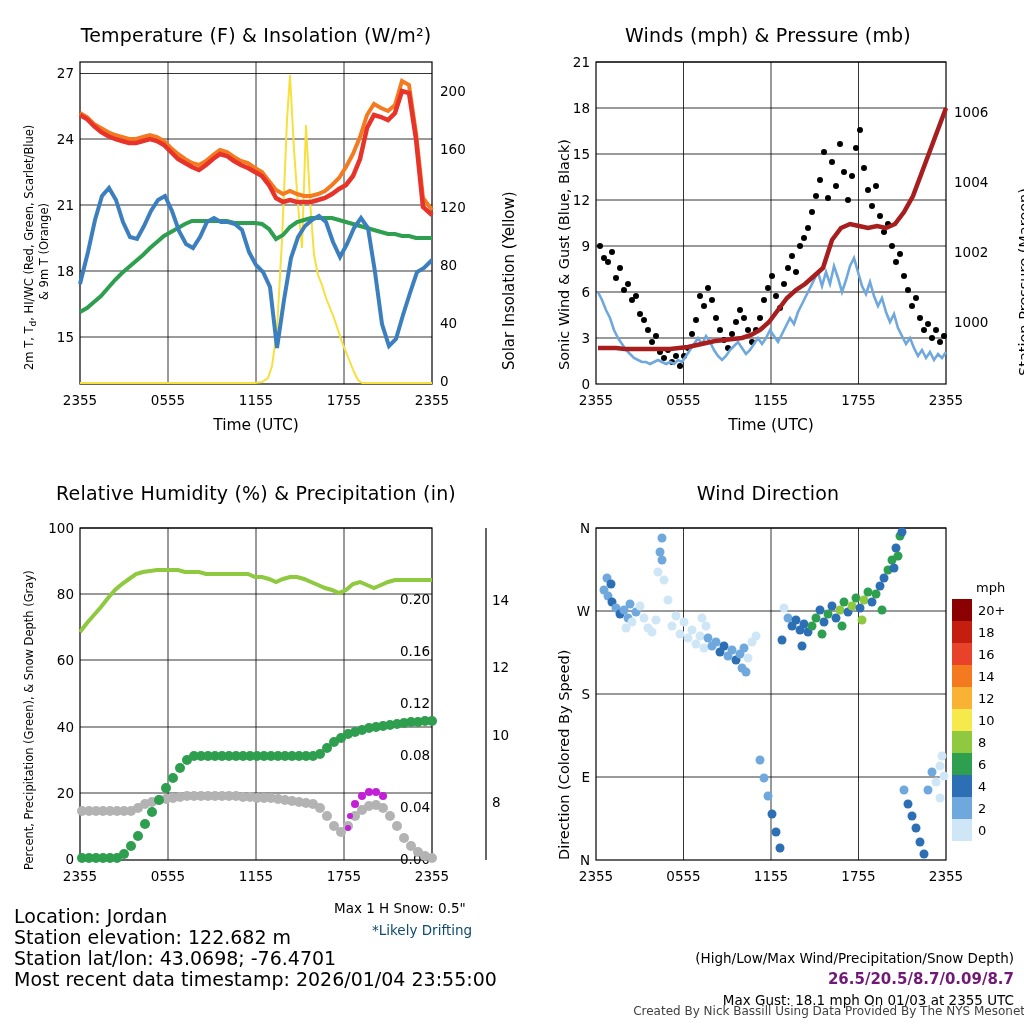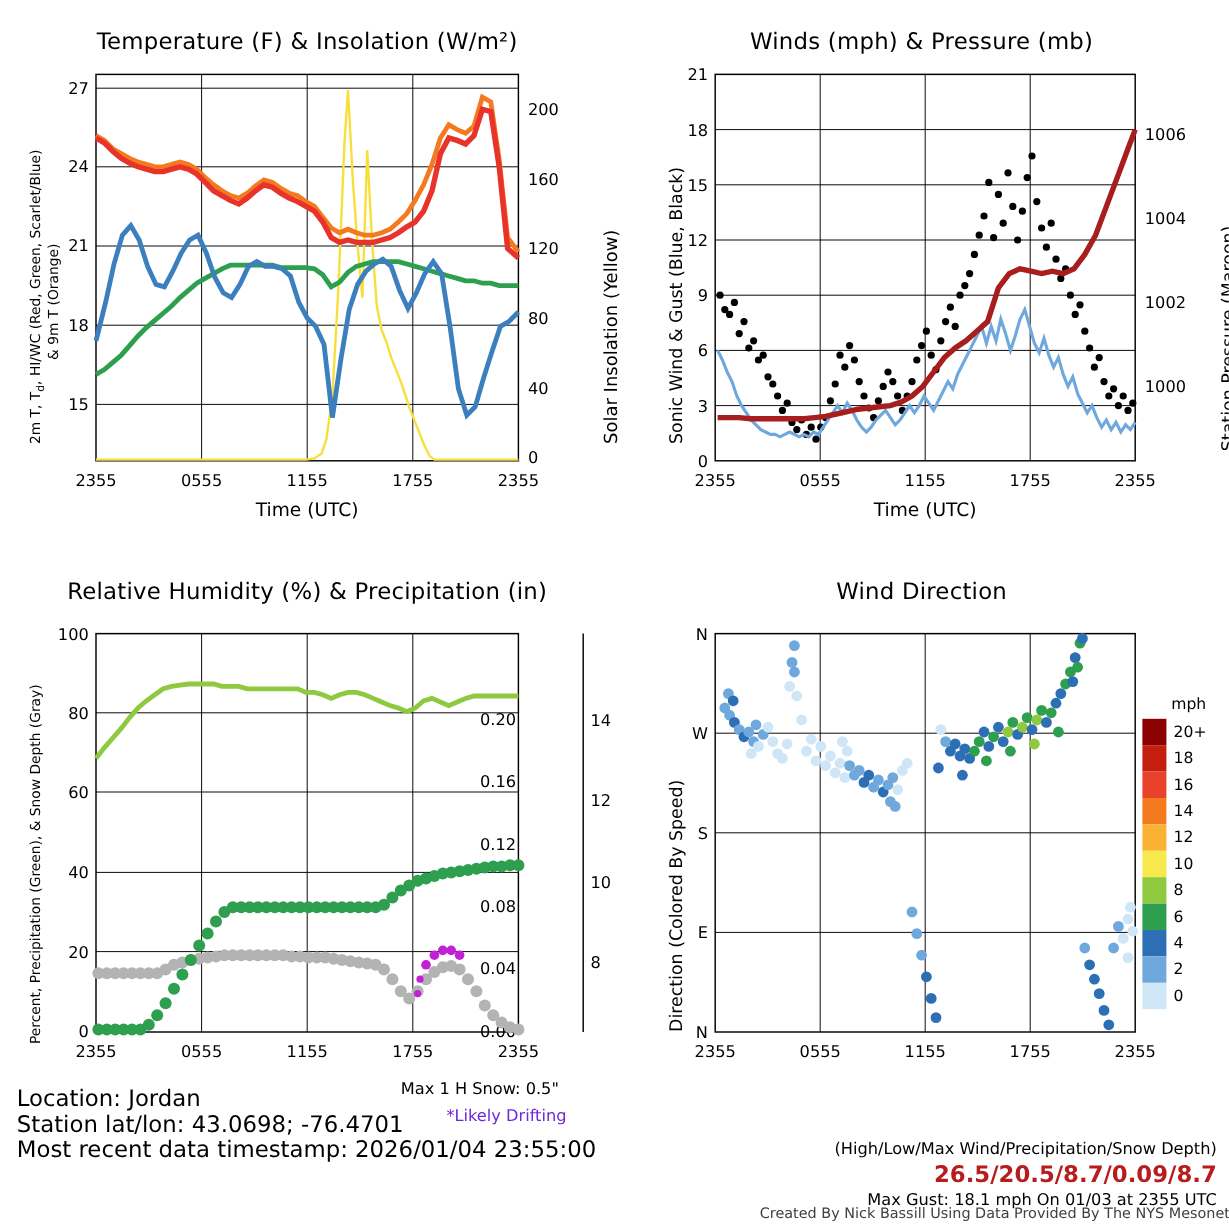--- a/index.html
+++ b/index.html
@@ -35,24 +35,24 @@
   .credit{
     position:absolute;left:1px;width:100%;top:1004px;
     text-align:right;font-size:12px;color:#404040;
   }
   .maxsnow{
     position:absolute;left:334px;top:900px;
     font-size:13.5px;text-align:left;
   }
   .drifting{
     position:absolute;left:372px;top:922px;
-    font-size:13.5px;color:#6d28d9;
+    font-size:13.5px;color:#0c4a6e;
   }
   .extremes-title{font-size:13.5px;}
-  .extremes-val{color:#b91c1c;font-weight:bold;font-size:19px;}
+  .extremes-val{color:#701a75;font-weight:bold;font-size:15px;}
   .legend-title{font-size:13px;}
   .legend-lbl{font-size:13px;}
 </style>
 </head>
 <body>
 
 <div class="panel" style="left:0px;top:0px;width:512px;height:460px;">
   <div class="ptitle" style="top:24px;left:0;width:512px;">Temperature (F) &amp; Insolation (W/m²)</div>
 
   <div class="ylabel-rot" style="left:22px;top:370px;transform:rotate(-90deg);font-size:11.5px;">2m T, T<tspan></tspan><sub style="font-size:9px;">d</sub>, HI/WC (Red, Green, Scarlet/Blue)</div>
@@ -611,20 +611,21 @@
         <div style="display: flex; align-items: center; height: 22px;">
           <div style="width: 20px; height: 22px; background: rgb(207, 230, 247);"></div>
           <div class="legend-lbl" style="margin-left: 6px;">0</div>
         </div>
       </div>
   </div>
 </div>
 
 <div class="footer-left">
   <div>Location: Jordan</div>
+  <div>Station elevation: 122.682 m</div>
   <div>Station lat/lon: 43.0698; -76.4701</div>
   <div>Most recent data timestamp: 2026/01/04 23:55:00</div>
 </div>
 
 <div class="maxsnow">Max 1 H Snow: 0.5"</div>
 <div class="drifting">*Likely Drifting</div>
 
 <div class="footer-right">
   <div class="extremes-title">(High/Low/Max Wind/Precipitation/Snow Depth)</div>
   <div class="extremes-val">26.5/20.5/8.7/0.09/8.7</div>

